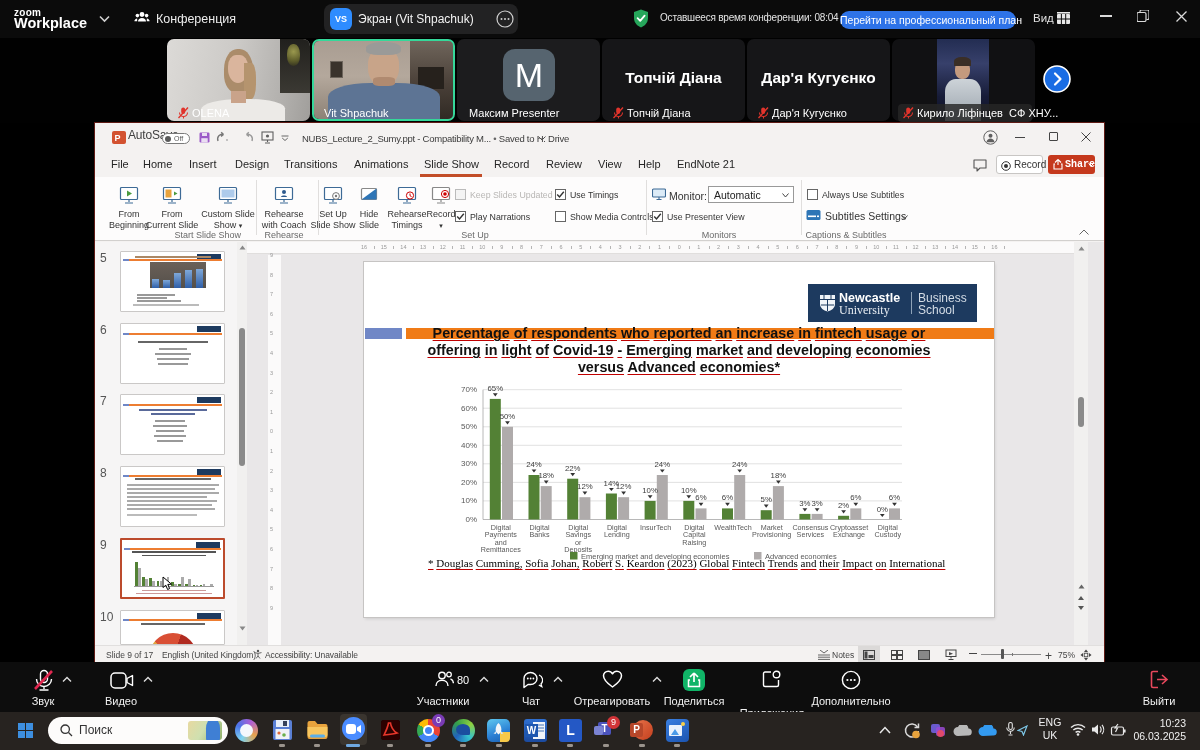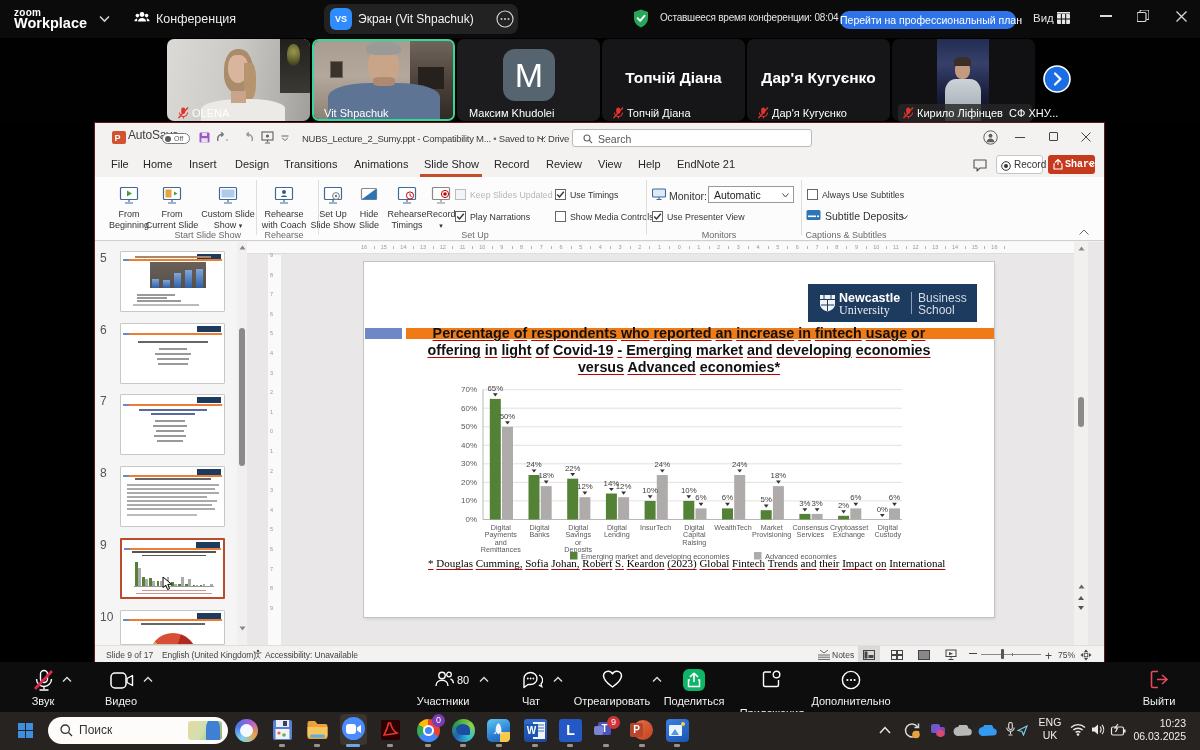--- a/index.html
+++ b/index.html
@@ -83,21 +83,21 @@
   <div class="a" style="left:52px;top:1px;width:35px;height:13px;background:#9a9a98;border-radius:45% 45% 35% 35%;"></div>
   <div class="a" style="left:59px;top:36px;width:22px;height:9px;background:#b08a70;border-radius:30%;"></div>
 </div>
     <div class="a" style="left:318px;top:66px;height:18px;background:rgba(38,38,38,.82);border-radius:4px;color:#fff;font-size:11px;white-space:nowrap;">
       <span style="position:absolute;left:6px;top:2.5px;">Vit Shpachuk</span>
     </div>
 <div class="a" style="left:457px;top:1px;width:143px;height:82px;background:#1c1c1e;border-radius:7px;overflow:hidden;">
   <div class="a" style="left:46px;top:10px;width:52px;height:52px;background:#56646f;border-radius:12px;color:#fff;font-size:34px;text-align:center;line-height:52px;font-weight:400;">M</div>
 </div>
     <div class="a" style="left:463px;top:66px;height:18px;background:rgba(38,38,38,.82);border-radius:4px;color:#fff;font-size:11px;white-space:nowrap;">
-      <span style="position:absolute;left:6px;top:2.5px;">Максим Khudolei</span>
+      <span style="position:absolute;left:6px;top:2.5px;">Максим Presenter</span>
     </div>
 <div class="a" style="left:602px;top:1px;width:143px;height:82px;background:#161618;border-radius:7px;overflow:hidden;">
   <div class="a" style="left:0;top:30px;width:143px;height:22px;color:#fff;font-size:15.5px;font-weight:bold;text-align:center;">Топчій Діана</div>
 </div>
     <div class="a" style="left:608px;top:66px;height:18px;background:rgba(38,38,38,.82);border-radius:4px;color:#fff;font-size:11px;white-space:nowrap;">
       <svg style="position:absolute;left:5px;top:3px;" width="11" height="12" viewBox="0 0 11 12">
         <rect x="3.2" y="0.5" width="4" height="6.5" rx="2" fill="#e0342c"></rect>
         <path d="M1.5 5.5 a4 4 0 0 0 8 0 M5.5 9.5 v2" stroke="#e0342c" stroke-width="1.1" fill="none"></path>
         <line x1="0.5" y1="11" x2="10" y2="0.5" stroke="#e0342c" stroke-width="1.4"></line>
       </svg>
@@ -159,27 +159,20 @@
         <circle cx="6.5" cy="5" r="1.6" fill="#5f5f5f"></circle>
         <path d="M6.5 9 v2 M4 12 h5" stroke="#5f5f5f" stroke-width="1.1"></path>
       </svg>
  <svg class="a" style="left:186px;top:12px;" width="8" height="6">
         <path d="M0.5 1 h7 M1.2 3 L4 5.5 L6.8 3" stroke="#666" stroke-width="1" fill="none"></path>
       </svg>
  <div class="a" style="left:207px;top:9.5px;color:#3c3c3c;font-size:9.5px;white-space:nowrap;letter-spacing:-0.25px;">NUBS_Lecture_2_Sumy.ppt - Compatibility M... <span style="color:#666;">•</span> Saved to H: Drive</div>
  <svg class="a" style="left:443px;top:13px;" width="8" height="5">
         <path d="M0.5 0.5 L4 4 L7.5 0.5" stroke="#555" stroke-width="1" fill="none"></path>
       </svg>
- <div class="a" style="left:477px;top:6px;width:240px;height:18px;background:#fff;border:1px solid #bdbab8;border-radius:3px;">
-  <svg class="a" style="left:10px;top:4px;" width="10" height="10" viewBox="0 0 10 10">
-          <circle cx="4" cy="4" r="3" stroke="#666" stroke-width="1.1" fill="none"></circle>
-          <line x1="6.3" y1="6.3" x2="9" y2="9" stroke="#666" stroke-width="1.1"></line>
-        </svg>
-  <div class="a" style="left:25px;top:2.5px;color:#555;font-size:10.5px;">Search</div>
- </div>
  <svg class="a" style="left:888px;top:7px;" width="15" height="15" viewBox="0 0 15 15">
         <circle cx="7.5" cy="7.5" r="6.7" stroke="#5f5f5f" stroke-width="1" fill="none"></circle>
         <circle cx="7.5" cy="5.8" r="2" fill="#5f5f5f"></circle>
         <path d="M3.4 12.2 c0.6-2.4 2.2-3.6 4.1-3.6 s3.5 1.2 4.1 3.6" fill="#5f5f5f"></path>
       </svg>
  <div class="a" style="left:920px;top:14px;width:10px;height:1.2px;background:#444;"></div>
  <rect class="a" style="left:954px;top:9px;width:9px;height:9px;border:1px solid #444;border-radius:1px;"></rect>
  <svg class="a" style="left:986px;top:9px;" width="10" height="10" viewBox="0 0 10 10">
         <path d="M0.5 0.5 L9.5 9.5 M9.5 0.5 L0.5 9.5" stroke="#444" stroke-width="1"></path>
       </svg>
@@ -348,21 +341,21 @@
         <svg width="11" height="11" viewBox="0 0 11 11" style="position:absolute;left:0;top:0;">
           <rect x="0.5" y="0.5" width="10" height="10" fill="#fff" stroke="#666" stroke-width="1"></rect>
         </svg>
         <div style="position:absolute;left:15px;top:1px;font-size:8.8px;color:#333;white-space:nowrap;">Always Use Subtitles</div>
       </div>
  <svg class="a" style="left:711px;top:31px;" width="15" height="14" viewBox="0 0 15 14">
         <rect x="0.5" y="2" width="14" height="10" rx="1.5" fill="#2e75b6"></rect>
         <rect x="2" y="7.5" width="8" height="1.6" fill="#fff"></rect>
         <rect x="11" y="7.5" width="2" height="1.6" fill="#fff"></rect>
       </svg>
- <div class="a" style="left:730px;top:33px;font-size:10.5px;color:#333;">Subtitle Deposits</div>
+ <div class="a" style="left:730px;top:33px;font-size:10.5px;color:#333;">Subtitles Settings</div>
  <svg class="a" style="left:806px;top:38px;" width="7" height="5">
         <path d="M0.5 0.5 L3.5 4 L6.5 0.5" stroke="#444" stroke-width="1" fill="none"></path>
       </svg>
 <div class="a" style="left:26px;top:53px;width:120px;text-align:right;font-size:9px;color:#6a6a6a;">Start Slide Show</div>
       <div class="a" style="left:129px;top:53px;width:120px;text-align:center;font-size:9px;color:#6a6a6a;">Rehearse</div>
       <div class="a" style="left:320px;top:53px;width:120px;text-align:center;font-size:9px;color:#6a6a6a;">Set Up</div>
       <div class="a" style="left:564px;top:53px;width:120px;text-align:center;font-size:9px;color:#6a6a6a;">Monitors</div>
       <div class="a" style="left:691px;top:53px;width:120px;text-align:center;font-size:9px;color:#6a6a6a;">Captions &amp; Subtitles</div>
       <svg class="a" style="left:984px;top:52px;" width="10" height="6">
         <path d="M0.5 5.5 L5 1 L9.5 5.5" stroke="#666" stroke-width="1" fill="none"></path>

